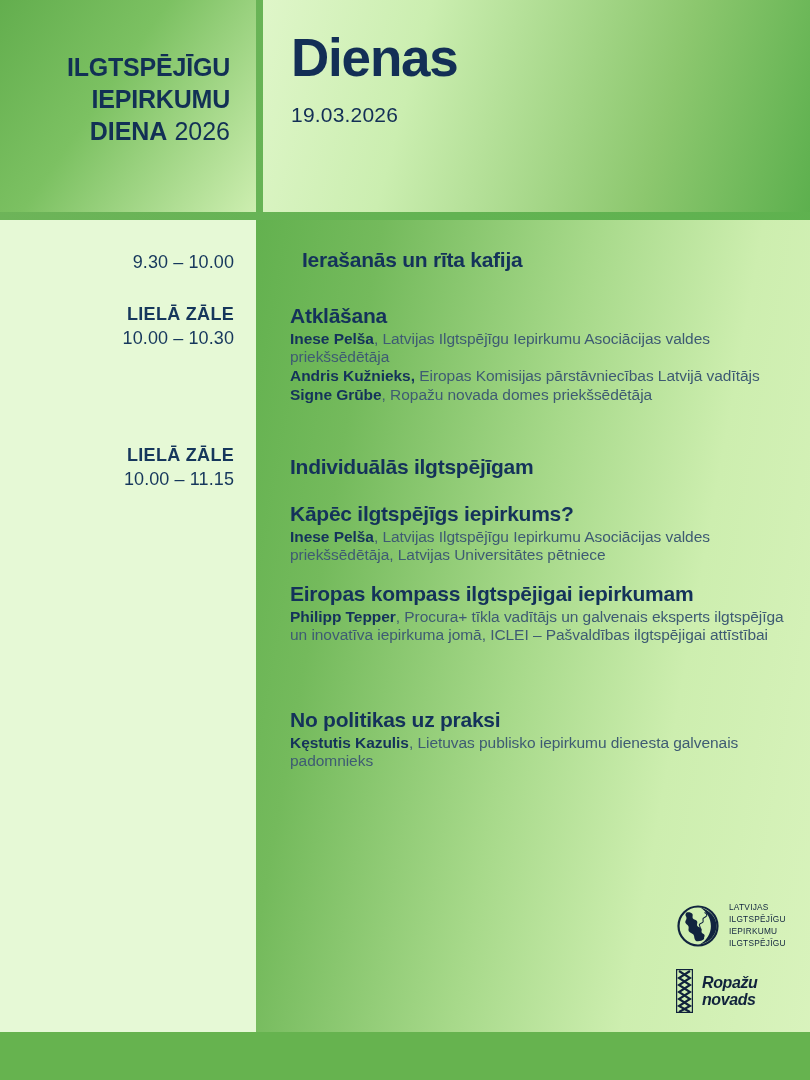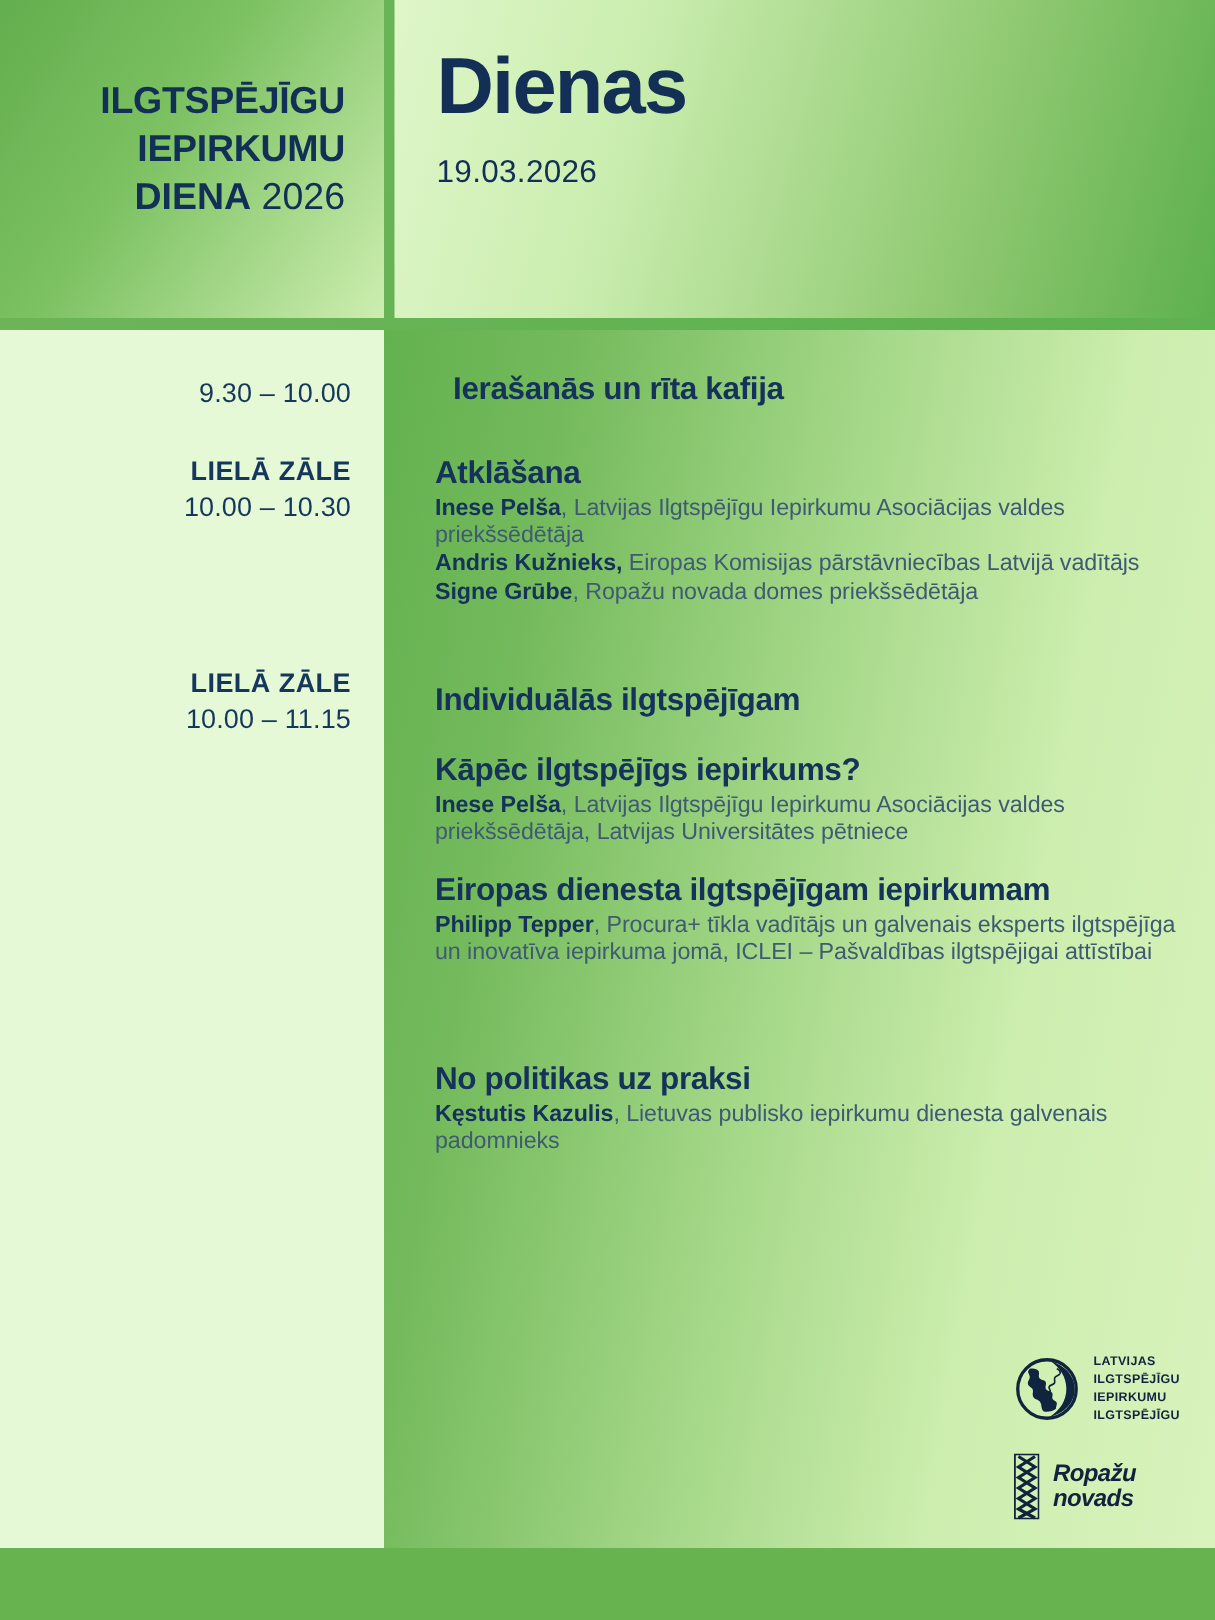--- a/index.html
+++ b/index.html
@@ -79,21 +79,21 @@
   .s-people .pl { display:block; }
   .s-people b { color:#14325a; font-weight:800; }
 
   
   .logo-assoc {
     position:absolute; left:676px; top:900px; width:128px; height:52px;
     display:flex; align-items:center; gap:7px;
   }
   .logo-assoc .globe { width:46px; height:46px; flex:0 0 46px; }
   .logo-assoc .atxt {
-    font-size:8.3px; font-weight:700; color:#11243f; line-height:1.42;
+    font-size:8.3px; font-weight:400; color:#11243f; line-height:1.42;
     letter-spacing:0.25px;
   }
   .logo-ropazu {
     position:absolute; left:676px; top:966px; width:128px; height:50px;
     display:flex; align-items:center; gap:9px;
   }
   .logo-ropazu .braid { width:17px; height:44px; flex:0 0 17px; }
   .logo-ropazu .rtxt {
     font-size:16px; font-weight:800; color:#10223c; line-height:1.08;
     letter-spacing:-0.4px;
@@ -160,21 +160,21 @@
         <div class="session" style="top: 235px;">
           <div class="s-title">Individuālās ilgtspējīgam</div>
         </div>
         <div class="session" style="top: 282px;">
           <div class="s-title">Kāpēc ilgtspējīgs iepirkums?</div>
           <div class="s-people">
             <div class="pl"><b>Inese Pelša</b><span>, Latvijas Ilgtspējīgu Iepirkumu Asociācijas valdes priekšsēdētāja, Latvijas Universitātes pētniece</span></div>
           </div>
         </div>
         <div class="session" style="top: 362px;">
-          <div class="s-title">Eiropas dienesta ilgtspējīgam iepirkumam</div>
+          <div class="s-title">Eiropas kompass ilgtspējigai iepirkumam</div>
           <div class="s-people">
             <div class="pl"><b>Philipp Tepper</b><span>, Procura+ tīkla vadītājs un galvenais eksperts ilgtspējīga un inovatīva iepirkuma jomā, ICLEI – Pašvaldības ilgtspējigai attīstībai</span></div>
           </div>
         </div>
         <div class="session" style="top: 488px;">
           <div class="s-title">No politikas uz praksi</div>
           <div class="s-people">
             <div class="pl"><b>Kęstutis Kazulis</b><span>, Lietuvas publisko iepirkumu dienesta galvenais padomnieks</span></div>
           </div>
         </div>

